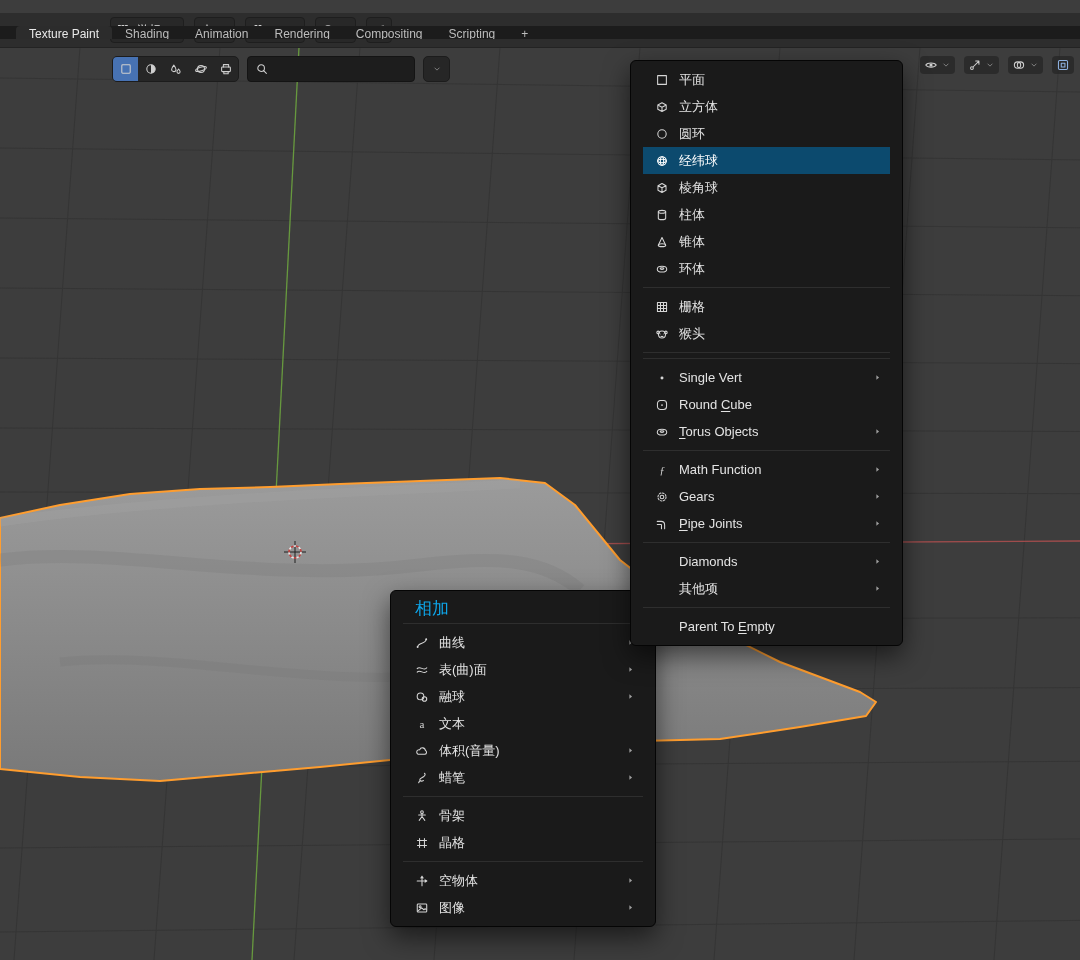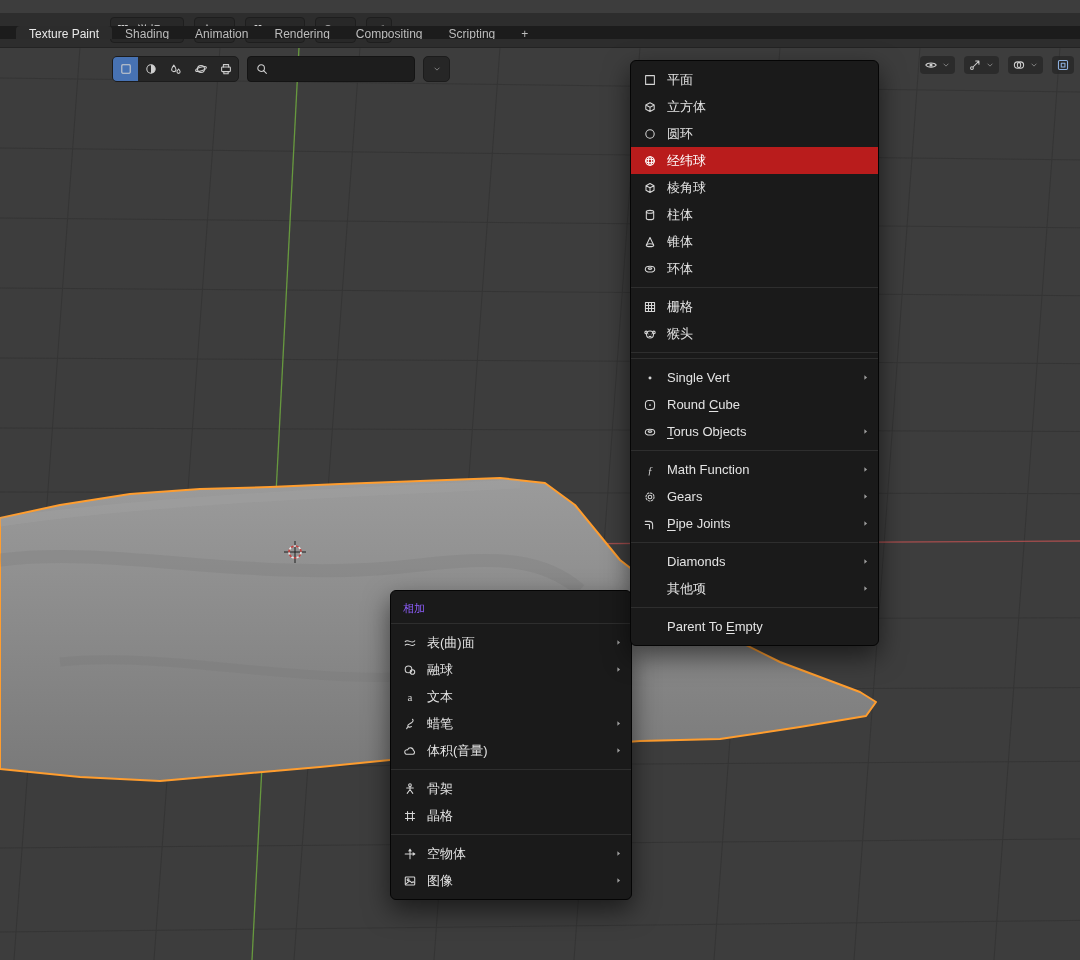--- a/index.html
+++ b/index.html
@@ -31,27 +31,27 @@
   .hdr-btn.active{background:#4772b3;color:#fff;}
   .search{display:flex;align-items:center;background:#1d1d1d;border:1px solid #141414;
     border-radius:4px;height:24px;width:152px;padding:0 7px;gap:6px;color:#9a9a9a;}
   .search input{background:transparent;border:none;outline:none;color:#ddd;width:100%;font-size:12px;}
   .vp-right{position:absolute;right:6px;top:56px;display:flex;gap:9px;align-items:center;z-index:6;}
   .hdr-pair{display:flex;align-items:center;gap:3px;background:rgba(38,38,38,.75);
     border-radius:4px;padding:2px 4px;color:#d0d0d0;}
   .accent{color:#8fb3e3;}
   
   .menu{position:absolute;background:#1a1a1a;border:1px solid #050505;border-radius:6px;
-    box-shadow:0 10px 26px rgba(0,0,0,.55);z-index:20;padding:5px 0;font-size:13px;}
+    box-shadow:0 10px 26px rgba(0,0,0,.55);z-index:20;padding:5px 12px;font-size:13px;}
   .add-menu{left:390px;top:590px;width:240px;}
   .mesh-submenu{left:630px;top:60px;width:247px;}
-  .menu-title{height:25px;line-height:25px;padding:0 12px;color:#8b5cf6;font-size:11px;}
+  .menu-title{height:25px;line-height:25px;padding:0 12px;color:#0ea5e9;font-size:17px;}
   .menu-item{height:27px;display:flex;align-items:center;padding:0 8px 0 11px;gap:9px;
     color:#e3e3e3;white-space:nowrap;}
-  .menu-item.hl{background:#b91c1c;color:#fff;}
+  .menu-item.hl{background:#0c4a6e;color:#fff;}
   .menu-item.hl .mi-icon,.menu-item.hl .mi-arrow{color:#fff;}
   .mi-icon{width:16px;height:16px;display:flex;align-items:center;justify-content:center;
     color:#d6d6d6;flex:0 0 16px;}
   .mi-label{flex:1;overflow:hidden;}
   .mi-arrow{width:10px;display:flex;justify-content:flex-end;color:#9f9f9f;}
   u{text-decoration:underline;text-underline-offset:2px;}
   #scene{position:absolute;inset:0;z-index:0;}
 </style>
 </head>
 <body>
@@ -294,20 +294,35 @@
     </div>
   </div>
 
 <div class="menu add-menu">
   <div class="menu-title">相加</div>
   <div class="menu-sep" style="height:1px;background:#2e2e2e;margin:2px 0 5px;"></div>
   <div id="add-menu-items">
       <div class="menu-item">
         <span class="mi-icon">
           <svg class="ic " viewBox="0 0 16 16">
+            <path d="M3 12.5 C3.5 7 12.5 9.5 12.8 3.8"></path>
+            <circle cx="3" cy="12.5" r="1.1" fill="currentColor" stroke="none"></circle>
+            <circle cx="12.8" cy="3.8" r="1.1" fill="currentColor" stroke="none"></circle>
+          </svg>
+        </span>
+        <span class="mi-label">曲线</span>
+        <span class="mi-arrow">
+          <svg class="ic arrow" viewBox="0 0 16 16">
+            <path d="M6 4.2 L10.8 8 L6 11.8 Z" fill="currentColor" stroke="none"></path>
+          </svg>
+        </span>
+      </div>
+      <div class="menu-item">
+        <span class="mi-icon">
+          <svg class="ic " viewBox="0 0 16 16">
             <path d="M2.5 10.5 C5.5 6.5 10.5 14 13.5 9.5 M2.5 6.5 C5.5 2.5 10.5 10 13.5 5.5"></path>
           </svg>
         </span>
         <span class="mi-label">表(曲)面</span>
         <span class="mi-arrow">
           <svg class="ic arrow" viewBox="0 0 16 16">
             <path d="M6 4.2 L10.8 8 L6 11.8 Z" fill="currentColor" stroke="none"></path>
           </svg>
         </span>
       </div>
@@ -330,37 +345,37 @@
           <svg class="ic " viewBox="0 0 16 16">
             <text x="8" y="12.2" text-anchor="middle" font-size="12.5" font-family="Liberation Serif, DejaVu Serif, serif" fill="currentColor" stroke="none">a</text>
           </svg>
         </span>
         <span class="mi-label">文本</span>
         <span class="mi-arrow"></span>
       </div>
       <div class="menu-item">
         <span class="mi-icon">
           <svg class="ic " viewBox="0 0 16 16">
+            <path d="M4.6 11.8 a2.6 2.6 0 1 1 .7-5.1 a3.4 3.4 0 0 1 6.6.8 a2.3 2.3 0 0 1-.5 4.3 Z"></path>
+          </svg>
+        </span>
+        <span class="mi-label">体积(音量)</span>
+        <span class="mi-arrow">
+          <svg class="ic arrow" viewBox="0 0 16 16">
+            <path d="M6 4.2 L10.8 8 L6 11.8 Z" fill="currentColor" stroke="none"></path>
+          </svg>
+        </span>
+      </div>
+      <div class="menu-item">
+        <span class="mi-icon">
+          <svg class="ic " viewBox="0 0 16 16">
             <path d="M10.8 2.6 c1.4 1 .8 2.8 -1 3.9 c-2.4 1.4 -4.6 2 -4.4 3.8 c.2 1.6 2.6 1.6 4.2 .6 M4.2 13.4 c.4 -1.2 1 -2 2 -2.6"></path>
           </svg>
         </span>
         <span class="mi-label">蜡笔</span>
-        <span class="mi-arrow">
-          <svg class="ic arrow" viewBox="0 0 16 16">
-            <path d="M6 4.2 L10.8 8 L6 11.8 Z" fill="currentColor" stroke="none"></path>
-          </svg>
-        </span>
-      </div>
-      <div class="menu-item">
-        <span class="mi-icon">
-          <svg class="ic " viewBox="0 0 16 16">
-            <path d="M4.6 11.8 a2.6 2.6 0 1 1 .7-5.1 a3.4 3.4 0 0 1 6.6.8 a2.3 2.3 0 0 1-.5 4.3 Z"></path>
-          </svg>
-        </span>
-        <span class="mi-label">体积(音量)</span>
         <span class="mi-arrow">
           <svg class="ic arrow" viewBox="0 0 16 16">
             <path d="M6 4.2 L10.8 8 L6 11.8 Z" fill="currentColor" stroke="none"></path>
           </svg>
         </span>
       </div>
       <div style="height: 1px; background: rgb(46, 46, 46); margin: 5px 0px;"></div>
       <div class="menu-item">
         <span class="mi-icon">
           <svg class="ic " viewBox="0 0 16 16">

